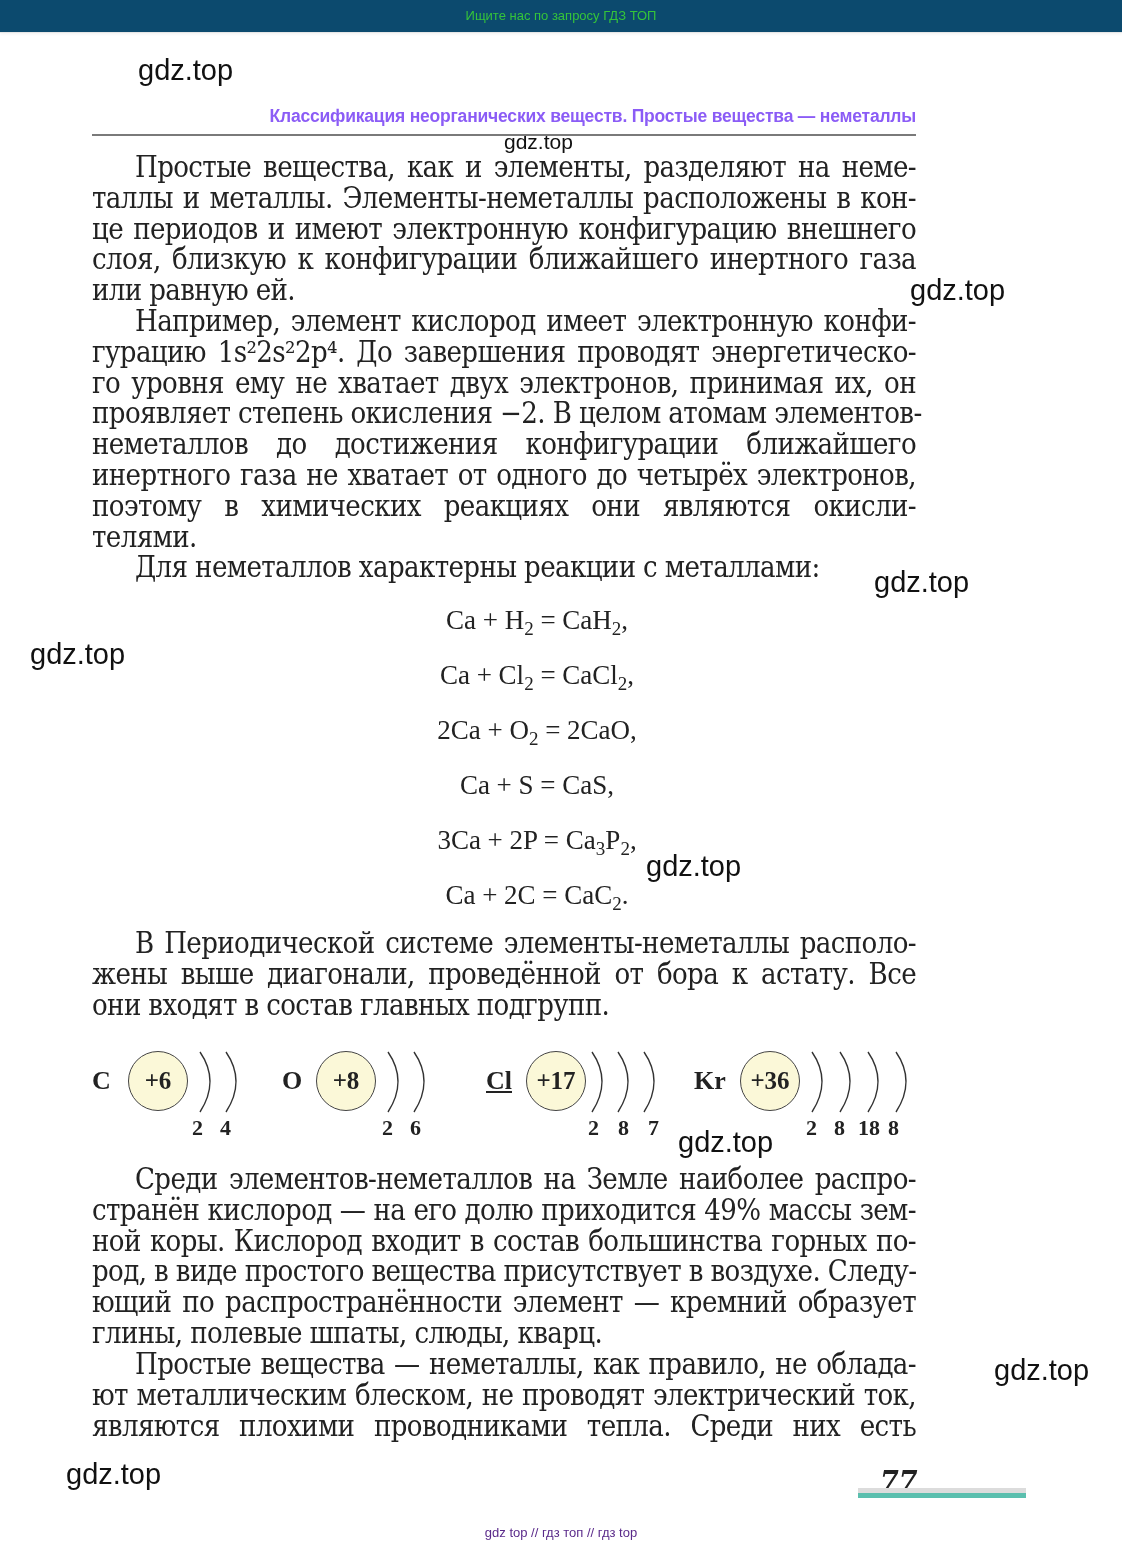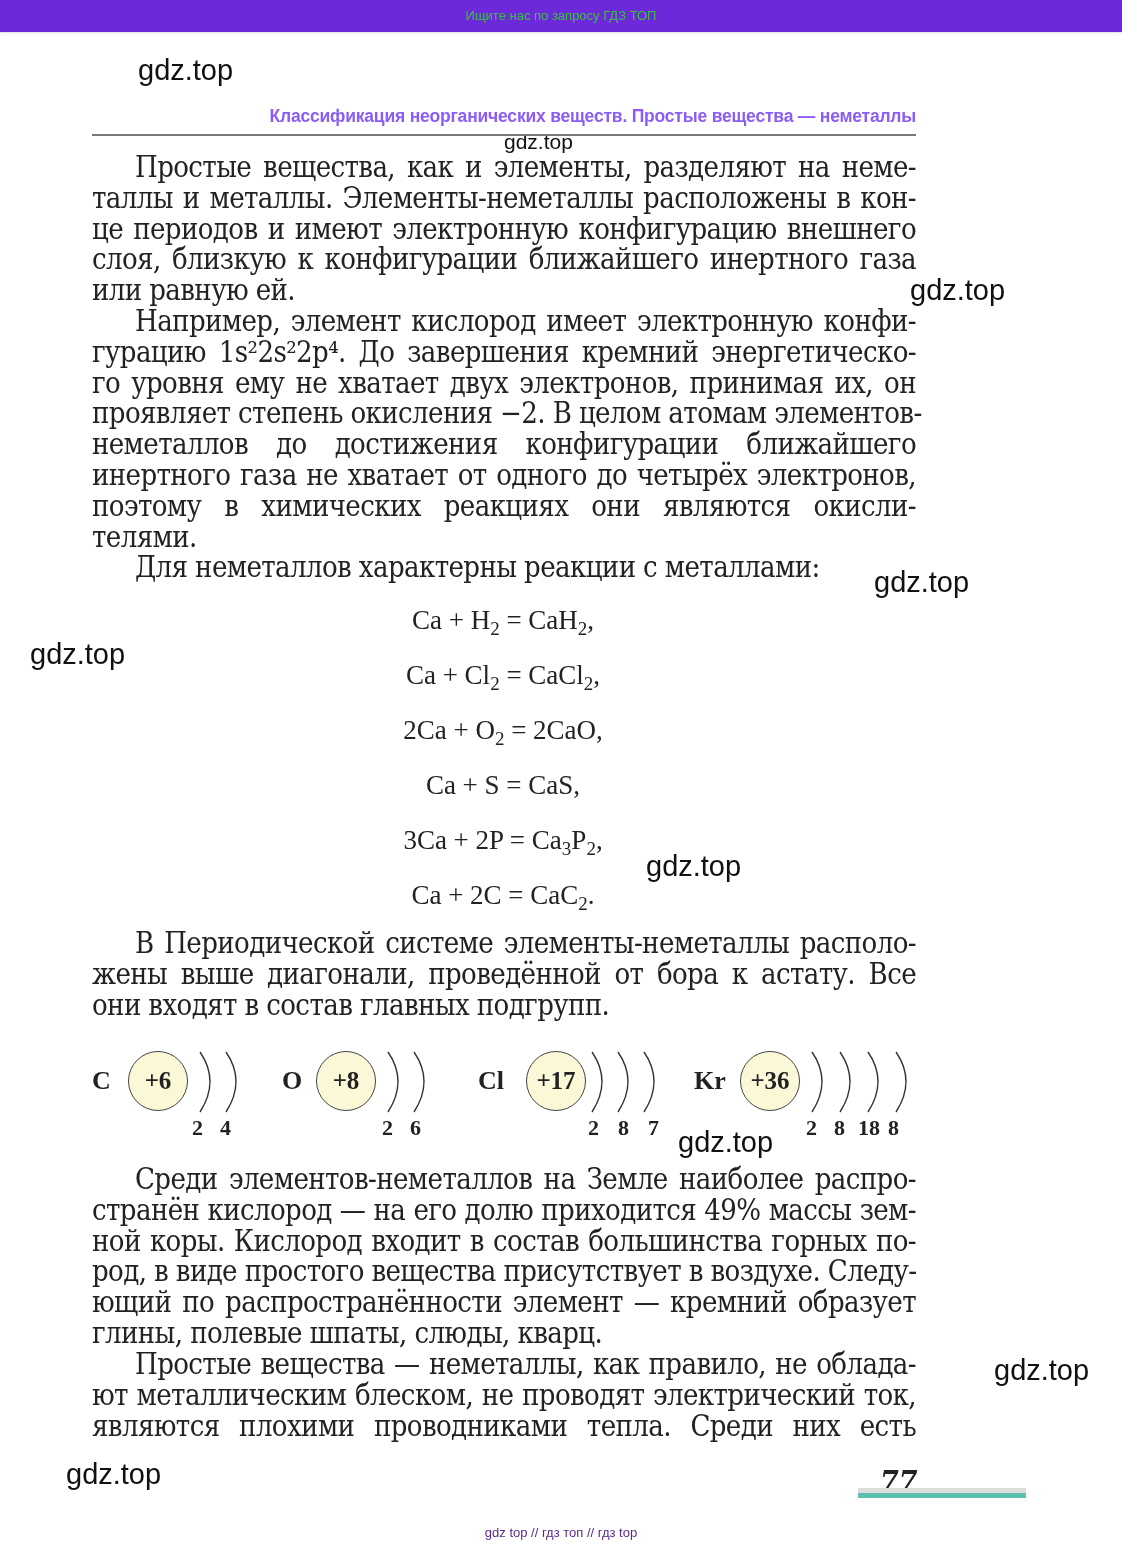--- a/index.html
+++ b/index.html
@@ -1,32 +1,32 @@
 <!DOCTYPE html>
 <html><head>
 <meta charset="utf-8">
 <style>
   html, body { margin:0; padding:0; }
   body { width:1122px; height:1550px; position:relative; background:#ffffff; overflow:hidden;
          font-family:"DejaVu Serif", serif; color:#222; }
-  .topbar { position:absolute; left:0; top:0; width:1122px; height:32px; background:#6d28d9;
+  .topbar { position:absolute; left:0; top:0; width:1122px; height:32px; background:#0c4a6e;
             border-bottom:1px solid #e6e6e6; box-shadow:0 1px 3px rgba(0,0,0,0.06); }
   .topbar span { position:absolute; left:0; right:0; top:8px; text-align:center;
                  font-family:"Liberation Sans", sans-serif; font-size:13px; color:#35c43a; }
   .wm { position:absolute; font-family:"Liberation Sans", sans-serif; font-size:29px; color:#111; line-height:1; }
   .wm.small { font-size:21px; }
   .header { position:absolute; left:92px; top:106px; width:824px; height:28px; border-bottom:2px solid #7a7a7a; }
   .header span { position:absolute; right:0; top:0; font-family:"Liberation Sans", sans-serif;
                  font-size:17.5px; font-weight:bold; color:#8b5cf6; letter-spacing:-0.2px; }
   .para { position:absolute; left:92px; width:824px; font-size:29px; line-height:30.8px; text-align:justify;
           font-family:"DejaVu Serif", serif; color:#222; letter-spacing:-0.6px; font-stretch:condensed; }
   .line { display:block; text-align:justify; text-align-last:justify; white-space:nowrap; height:30.8px; }
   .line.last { text-align-last:left; }
   .eq { position:absolute; left:0; width:1006px; text-align:center; font-family:"Liberation Serif", serif;
-        font-size:27px; color:#222; }
+        font-size:27px; color:#222;padding-left:34px; }
   .eq sub { font-size:19px; vertical-align:-6px; }
   .atom { position:absolute; top:1048px; height:100px; }
   .sym { position:absolute; top:18px; font-family:"Liberation Serif", serif; font-weight:bold; font-size:26px; color:#222; }
   .nucleus { position:absolute; top:3px; width:60px; height:60px; border-radius:50%; background:#fbf8d8;
              border:1.5px solid #444; box-sizing:border-box; display:flex; align-items:center; justify-content:center;
              font-family:"Liberation Serif", serif; font-size:25px; color:#222; font-weight:bold; }
   .shells { position:absolute; top:0; }
   .enum { position:absolute; top:67px; font-family:"Liberation Serif", serif; font-weight:bold; font-size:22px; color:#222; }
   .pagenum { position:absolute; left:880px; top:1466px; font-family:"DejaVu Serif", serif; font-style:italic;
              font-weight:bold; font-size:27px; color:#222; }
@@ -59,21 +59,21 @@
 <div class="para" style="top:152px;">
   <span class="line" style="padding-left:43px;">Простые вещества, как и элементы, разделяют на неме-</span>
   <span class="line">таллы и металлы. Элементы-неметаллы расположены в кон-</span>
   <span class="line">це периодов и имеют электронную конфигурацию внешнего</span>
   <span class="line">слоя, близкую к конфигурации ближайшего инертного газа</span>
   <span class="line last">или равную ей.</span>
 </div>
 
 <div class="para" style="top:306px;">
   <span class="line" style="padding-left:43px;">Например, элемент кислород имеет электронную конфи-</span>
-  <span class="line">гурацию 1s²2s²2p⁴. До завершения кремний энергетическо-</span>
+  <span class="line">гурацию 1s²2s²2p⁴. До завершения проводят энергетическо-</span>
   <span class="line">го уровня ему не хватает двух электронов, принимая их, он</span>
   <span class="line">проявляет степень окисления −2. В целом атомам элементов-</span>
   <span class="line">неметаллов до достижения конфигурации ближайшего</span>
   <span class="line">инертного газа не хватает от одного до четырёх электронов,</span>
   <span class="line">поэтому в химических реакциях они являются окисли-</span>
   <span class="line last">телями.</span>
 </div>
 
 <div class="para" style="top:552px;">
   <span class="line last" style="padding-left:43px;">Для неметаллов характерны реакции с металлами:</span>
@@ -116,21 +116,21 @@
       </div>
     <svg class="shells" style="left:94px;" width="70" height="70">
       <path d="M12 4 Q32 33 12 64" fill="none" stroke="#333" stroke-width="1.4"></path>
       <path d="M38 4 Q58 33 38 64" fill="none" stroke="#333" stroke-width="1.4"></path>
     </svg>
     <span class="enum" style="left:100px;">2</span>
     <span class="enum" style="left:128px;">6</span>
   </div>
 
   <div class="atom" style="left:474px;width:200px;">
-    <span class="sym" style="left:4px;">Cl</span>
+    <span class="sym" style="left:12px;text-decoration:underline;">Cl</span>
     <div class="nucleus" style="left:52px;">
         <span>+17</span>
       </div>
     <svg class="shells" style="left:106px;" width="96" height="70">
       <path d="M12 4 Q32 33 12 64" fill="none" stroke="#333" stroke-width="1.4"></path>
       <path d="M38 4 Q58 33 38 64" fill="none" stroke="#333" stroke-width="1.4"></path>
       <path d="M64 4 Q84 33 64 64" fill="none" stroke="#333" stroke-width="1.4"></path>
     </svg>
     <span class="enum" style="left:114px;">2</span>
     <span class="enum" style="left:144px;">8</span>

